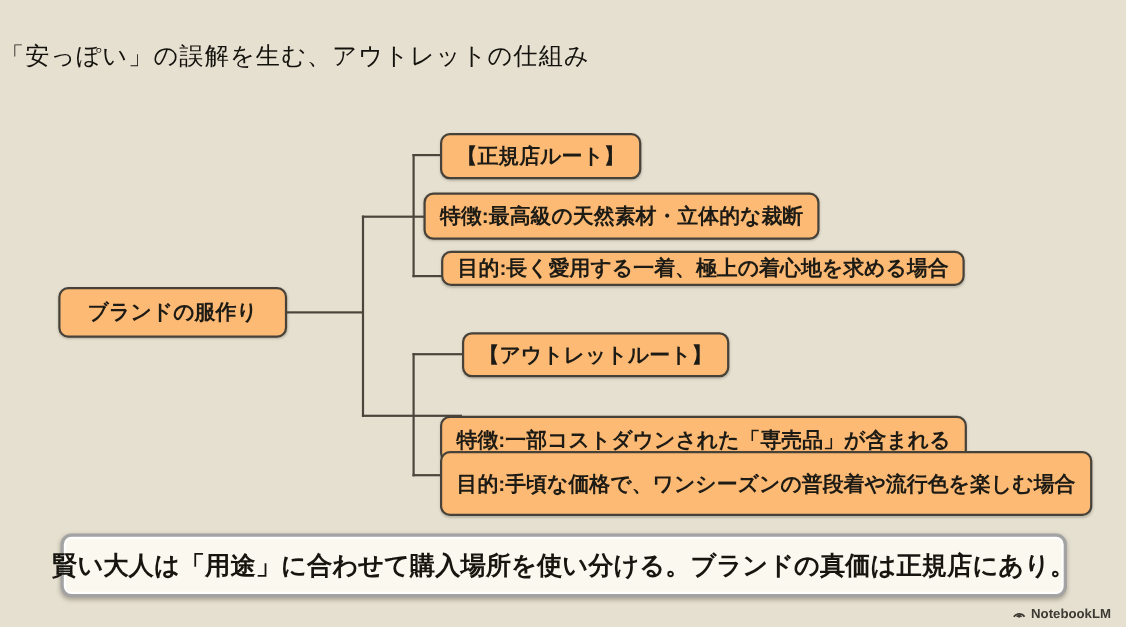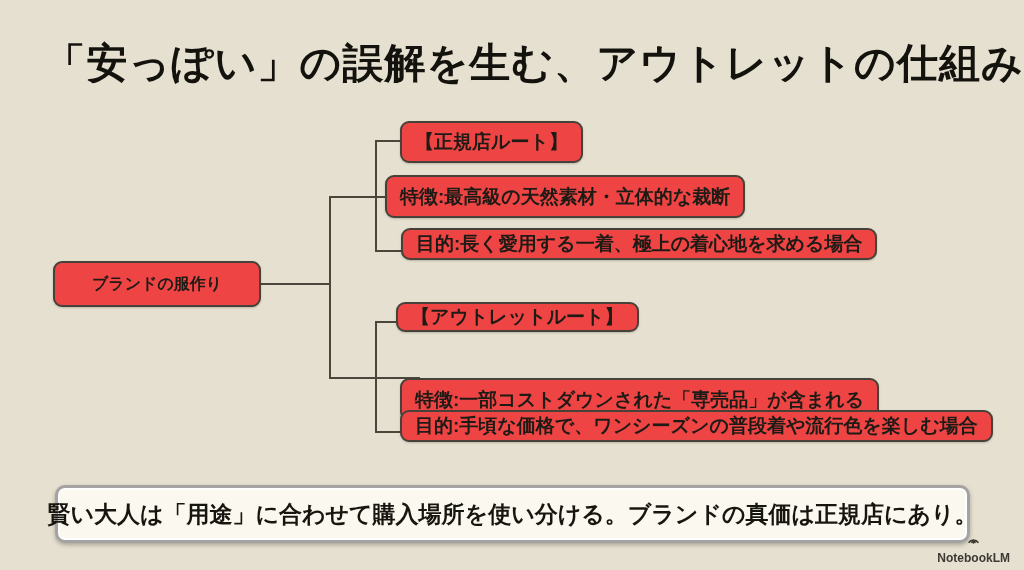--- a/index.html
+++ b/index.html
@@ -7,44 +7,44 @@
     position:relative;
     width:1024px;height:570px;
     background:#e6e0d1;
     overflow:hidden;
     font-family:"Liberation Sans","DejaVu Sans",sans-serif;
     color:#1d1b15;
   }
   .title{
     position:absolute;
     left:0;top:36px;width:1024px;
-    text-align:right;
-    font-size:41px;
-    font-weight:700;
+    text-align:left;
+    font-size:22px;
+    font-weight:400;
     letter-spacing:1px;
     color:#14120d;
   }
   .node{
     position:absolute;
     display:inline-flex;
     align-items:center;
     box-sizing:border-box;
-    background:#ef4444;
+    background:#fdba74;
     border:2px solid #46423a;
     border-radius:9px;
     padding:0 13px;
     font-size:19px;
     font-weight:700;
     white-space:nowrap;
     box-shadow:0 1px 2px rgba(60,55,40,.25);
     z-index:2;
   }
   .root-node{
     justify-content:center;
-    font-size:16px;
+    font-size:19px;
   }
   .connector{
     position:absolute;
     background:#4a463c;
     z-index:1;
   }
   .banner{
     position:absolute;
     left:55px;top:485px;
     width:915px;height:58px;
@@ -59,21 +59,20 @@
     color:#17150f;
     z-index:2;
   }
   .watermark{
     position:absolute;
     right:14px;bottom:5px;
     display:flex;align-items:center;gap:4px;
     font-size:12px;font-weight:700;
     color:#3d3a33;
     z-index:3;
-    flex-direction:column;
   }
   .watermark svg{display:block;}
 </style>
 </head>
 <body>
 
 <div class="stage">
 
   <div class="title">「安っぽい」の誤解を生む、アウトレットの仕組み</div>
 
@@ -89,23 +88,23 @@
   <div class="connector" style="left:375px;top:321px;width:2px;height:112px;"></div>
   <div class="connector" style="left:375px;top:321px;width:45px;height:2px;"></div>
   <div class="connector" style="left:375px;top:431px;width:45px;height:2px;"></div>
 
   <div class="node root-node" style="left:53px;top:261px;width:208px;height:46px;">ブランドの服作り</div>
 
   <div class="node" style="left:400px;top:121px;height:42px;">【正規店ルート】</div>
   <div class="node" style="left:385px;top:175px;height:43px;">特徴:最高級の天然素材・立体的な裁断</div>
   <div class="node" style="left:401px;top:228px;height:32px;">目的:長く愛用する一着、極上の着心地を求める場合</div>
 
-  <div class="node" style="left:396px;top:302px;height:30px;">【アウトレットルート】</div>
+  <div class="node" style="left:420px;top:302px;height:41px;">【アウトレットルート】</div>
   <div class="node" style="left:400px;top:378px;height:43px;">特徴:一部コストダウンされた「専売品」が含まれる</div>
-  <div class="node" style="left:400px;top:410px;height:32px;">目的:手頃な価格で、ワンシーズンの普段着や流行色を楽しむ場合</div>
+  <div class="node" style="left:400px;top:410px;height:59px;">目的:手頃な価格で、ワンシーズンの普段着や流行色を楽しむ場合</div>
 
   <div class="banner">賢い大人は「用途」に合わせて購入場所を使い分ける。ブランドの真価は正規店にあり。</div>
 
   <div class="watermark">
     <span>
       <svg width="13" height="13" viewBox="0 0 24 24">
         <path d="M3 16 A 11 11 0 0 1 21 16" fill="none" stroke="#3d3a33" stroke-width="3"></path>
         <path d="M8 16 A 5 5 0 0 1 16 16" fill="none" stroke="#3d3a33" stroke-width="3"></path>
         <circle cx="12" cy="16" r="1.8" fill="#3d3a33"></circle>
       </svg>

